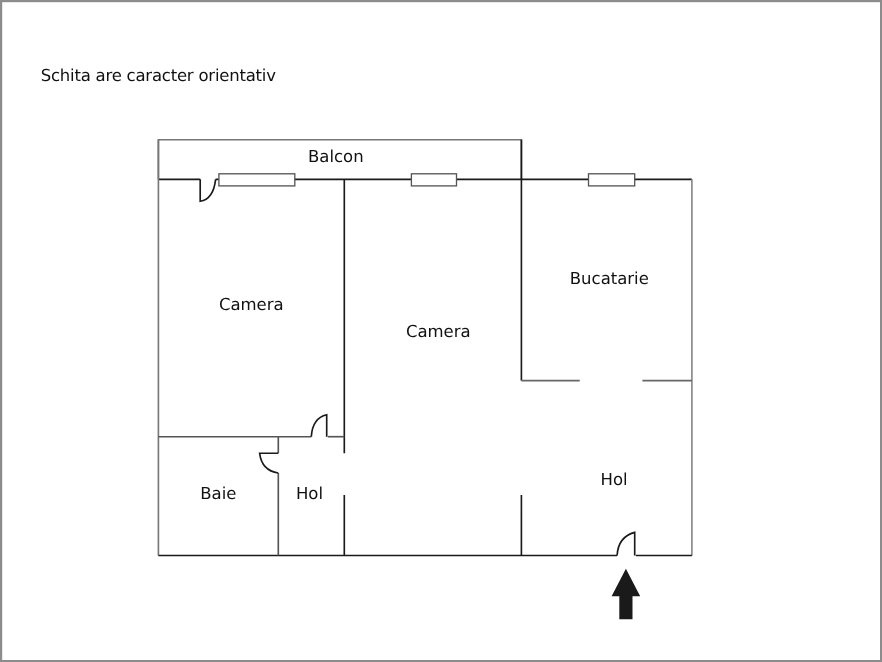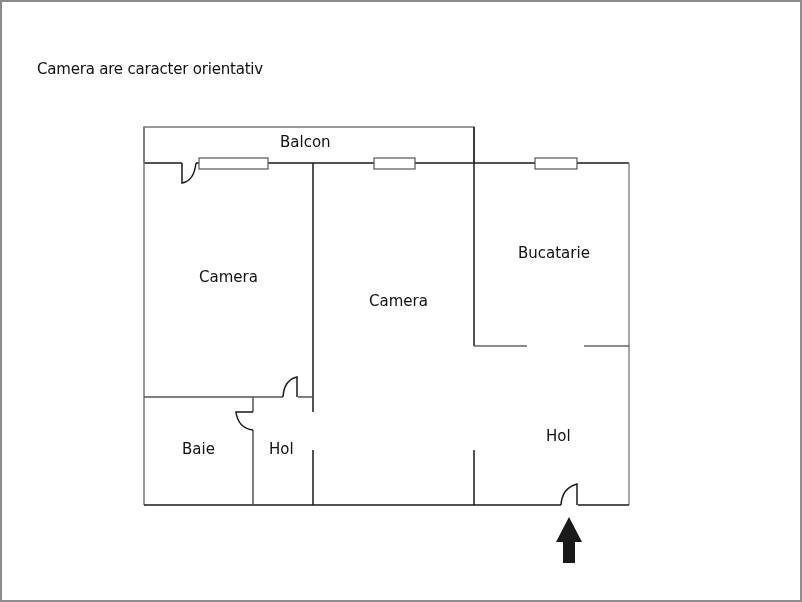--- a/index.html
+++ b/index.html
@@ -16,21 +16,21 @@
     svg.plan { position: absolute; left: 0; top: 0; }
     .lbl {
       font-family: "DejaVu Sans", sans-serif; font-size: 15px; fill: #111;
     }
   </style>
 </head>
 <body>
 
 <div class="frame"></div>
 
-<div class="note">Camera are caracter orientativ</div>
+<div class="note">Schita are caracter orientativ</div>
 
 <svg class="plan" width="802" height="602" viewBox="0 0 802 602">
   <g fill="none" stroke="#1a1a1a" stroke-width="1.5">
 
     <path d="M144 163 L144 127 L474 127 L474 163" stroke="#777"></path>
 
     <line x1="144" y1="163" x2="182" y2="163"></line>
     <line x1="196" y1="163" x2="629" y2="163"></line>
 
     <line x1="144" y1="127" x2="144" y2="505" stroke="#777"></line>

